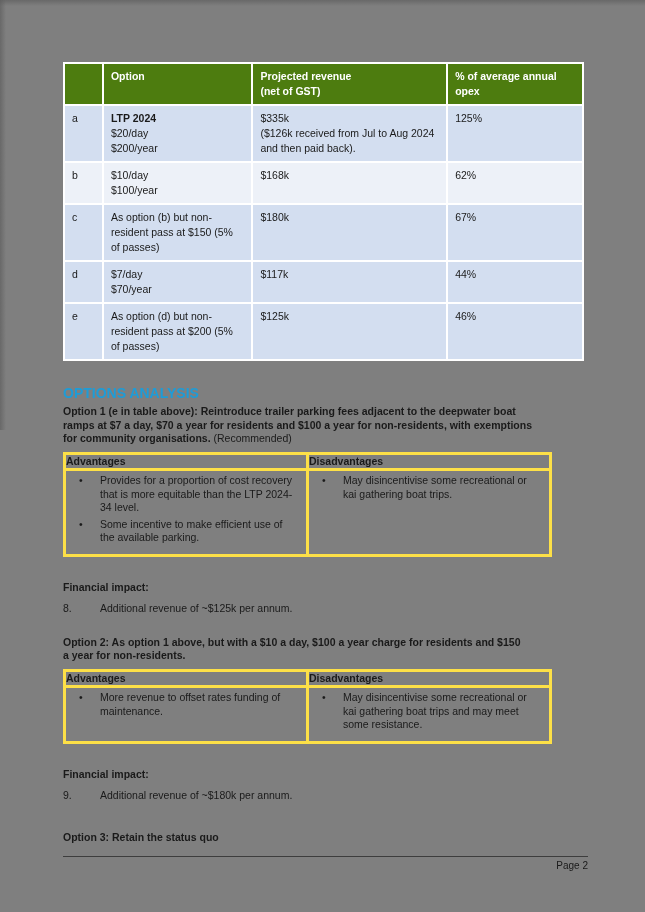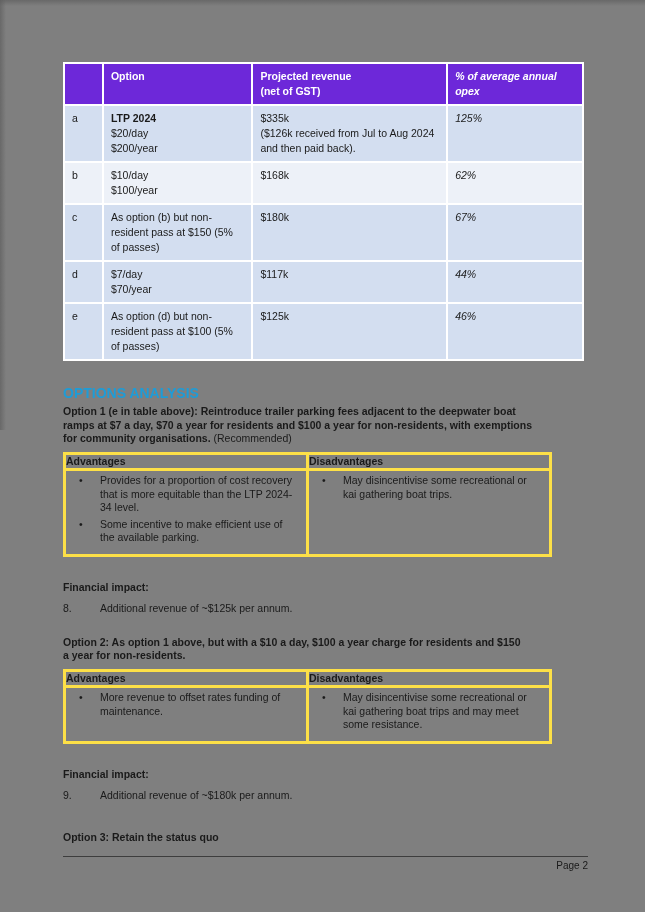--- a/index.html
+++ b/index.html
@@ -30,29 +30,29 @@
     border-collapse: collapse; width: 521px;
     font-size: 10.5px; line-height: 15px;
     table-layout: fixed;
   }
   table.options-table th, table.options-table td {
     border: 2px solid #ffffff;
     vertical-align: top; text-align: left;
     padding: 5px 7px;
   }
   table.options-table th {
-    background: #6d28d9; color: #ffffff; font-weight: bold;
+    background: #4d7c0f; color: #ffffff; font-weight: bold;
     height: 42px;
   }
   table.options-table td { background: #d3def0; }
   tr.row-pale td { background: #edf1f8; }
   .c-letter { width: 37px; }
   .c-option { width: 142px; }
   .c-revenue { width: 185px; }
-  .c-opex { width: 129px; font-style: italic; }
+  .c-opex { width: 129px; }
   .bold { font-weight: bold; }
 
   
   .section-title {
     margin-top: 26px;
     color: #1e9cd7; font-weight: bold; font-size: 14px; line-height: 13px;
   }
   .option-heading {
     margin-top: 5px;
     white-space: pre-line;
@@ -148,21 +148,21 @@
           <div>$70/year</div>
         </td>
         <td class="c-revenue">
           <div>$117k</div>
         </td>
         <td class="c-opex">44%</td>
       </tr>
       <tr>
         <td class="c-letter">e</td>
         <td class="c-option">
-          <div>As option (d) but non-resident pass at $100 (5% of passes)</div>
+          <div>As option (d) but non-resident pass at $200 (5% of passes)</div>
         </td>
         <td class="c-revenue">
           <div>$125k</div>
         </td>
         <td class="c-opex">46%</td>
       </tr>
     </tbody>
   </table>
 
   <div class="section-title">OPTIONS ANALYSIS</div>

